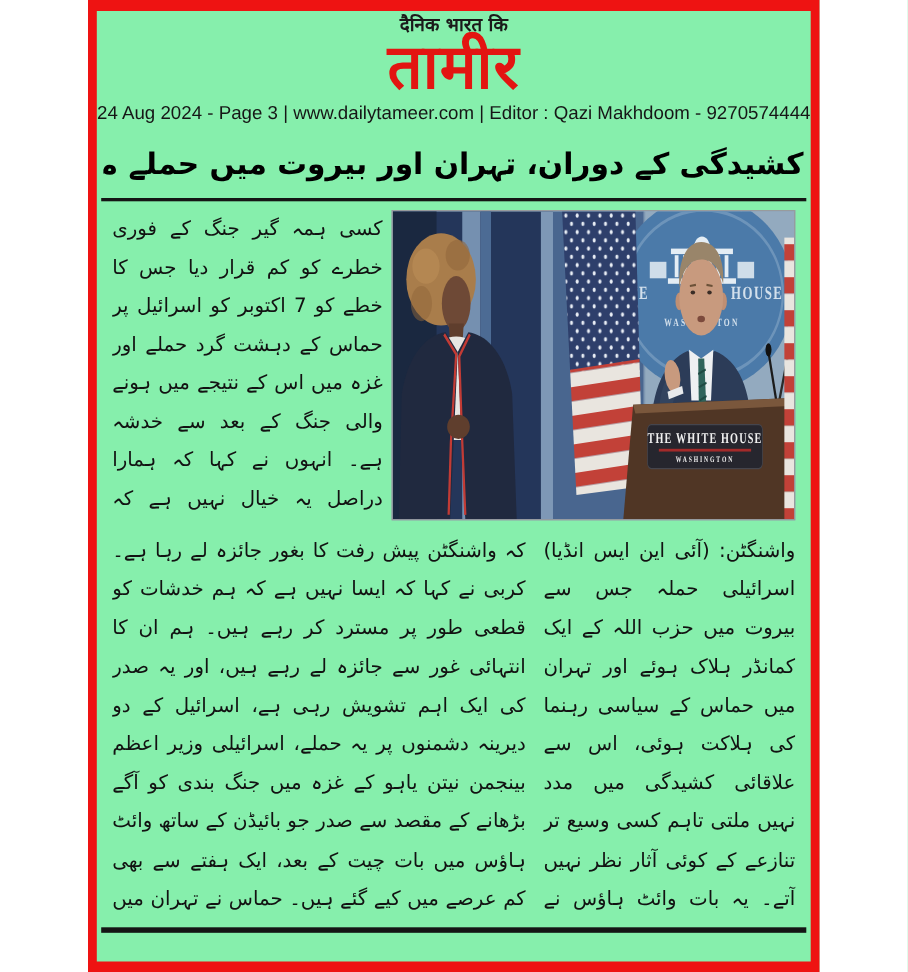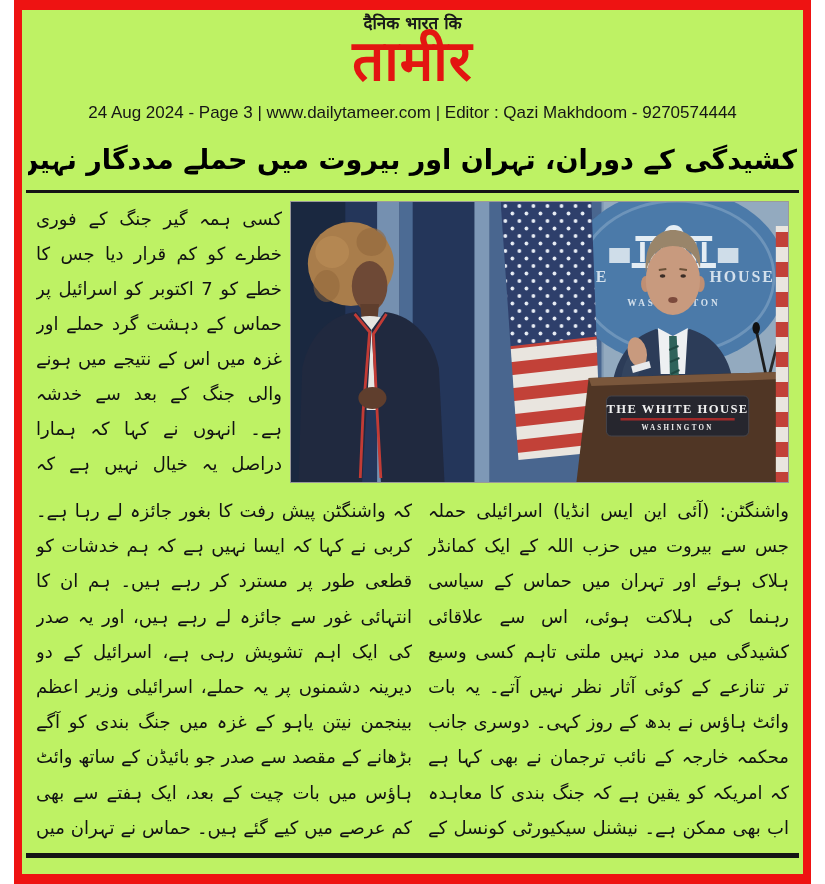--- a/index.html
+++ b/index.html
@@ -1,33 +1,33 @@
 <!DOCTYPE html>
 <html style="--frame_red: #ee1312; --masthead_red: #e31511; --rule_black: #151515; --backdrop_navy: #24365a; --backdrop_light_blue: #93aabf; --seal_blue: #4b7aa9; --flag_red: #c24138; --flag_navy: #2e3f6b; --suit_navy: #2c3c58; --blazer_navy: #20293f; --blazer_trim_red: #c23b35; --podium_brown: #503625; --plaque_dark: #26262e; --plaque_red: #a32a2a;"><head>
 <meta charset="utf-8">
 <style>
   html,body{margin:0;padding:0;background:#ffffff;}
   .page{
-    width:797px;height:884px;box-sizing:border-box;margin:0 auto;
+    width:665px;height:884px;box-sizing:border-box;margin:0 auto;
     border:10px solid var(--frame_red,#ee1312);
     border-left-width:8px;border-right-width:8px;
-    background:#bef264;overflow:hidden;
+    background:#86efac;overflow:hidden;
     font-family:"Liberation Sans",sans-serif;color:#141414;
   }
   .masthead{text-align:center;padding-top:3px;}
   .masthead .tagline{
     font-family:"DejaVu Sans",sans-serif;font-weight:bold;
     font-size:17px;line-height:20px;color:#1a1a1a;
   }
   .masthead .title{
     font-family:Liberation Sans, sans-serif;font-weight:bold;
     font-size:56px;line-height:56px;color:var(--masthead_red,#e31511);
     letter-spacing:1px;
   }
-  .infobar{text-align:center;font-size:17px;line-height:21px;margin-top:13px;color:#161616;}
+  .infobar{text-align:center;font-size:17px;line-height:21px;margin-top:3px;color:#161616;}
   .headline{
     font-family:"DejaVu Sans",sans-serif;font-size:27px;font-weight:bold;color:#000;
     text-align:center;margin:13px 6px 0;height:48px;line-height:48px;
     white-space:nowrap;overflow:hidden;
   }
   .rule-head{height:3px;background:var(--rule_black,#1b1b1b);margin:6px 4px 0;}
   .row-top{display:flex;gap:8px;padding:8px 14px 0;height:282px;box-sizing:content-box;}
   .urdu-col{
     font-family:"DejaVu Sans",sans-serif;font-size:18px;color:#121212;
     text-align:justify;overflow:hidden;

